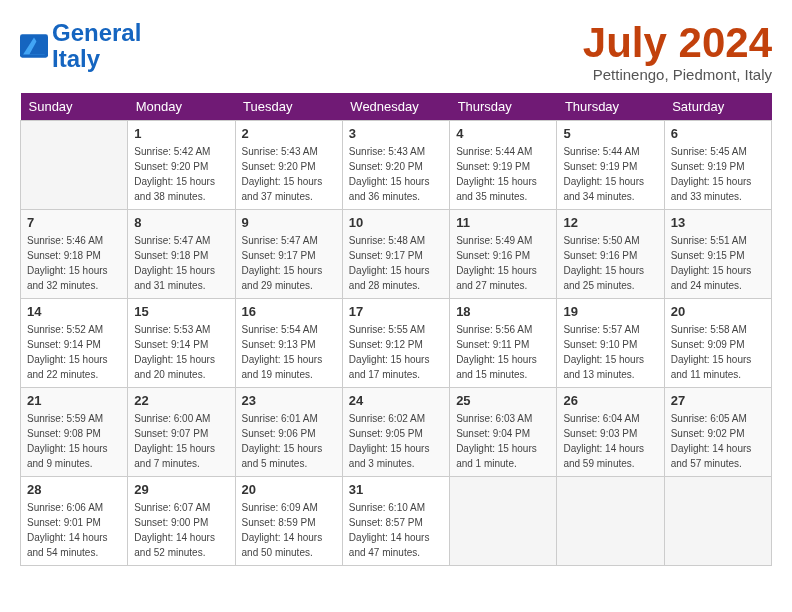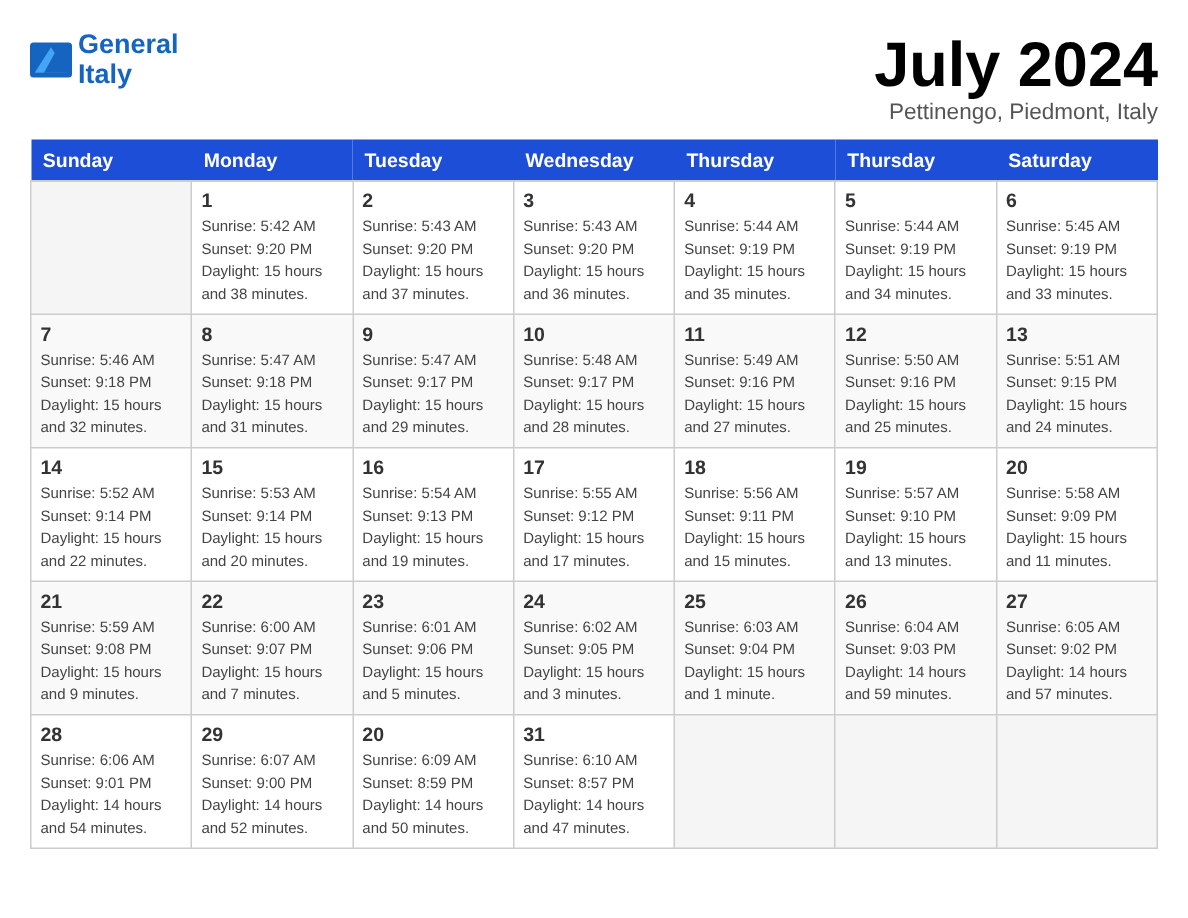--- a/index.html
+++ b/index.html
@@ -15,55 +15,55 @@
       justify-content: space-between;
       align-items: flex-start;
       margin-bottom: 10px;
     }
     .logo {
       display: flex;
       align-items: center;
       gap: 4px;
     }
     .logo-text {
-      font-size: 18px;
+      font-size: 24px;
       font-weight: bold;
       color: #333;
       line-height: 1.1;
     }
     .logo-text span { color: #1565c0; }
     .logo-icon {
       width: 28px;
       height: 24px;
     }
     .title-area {
       text-align: right;
     }
     .month-title {
       font-size: 42px;
       font-weight: bold;
-      color: #000000;
+      color: #c2410c;
       line-height: 1.1;
     }
     .subtitle {
       font-size: 15px;
       color: #555;
     }
     table {
       width: 100%;
       border-collapse: collapse;
       font-size: 10.5px;
     }
     thead tr th {
-      background: #1d4ed8;
+      background: #701a75;
       color: #fff;
       text-align: left;
       padding: 6px 8px;
       font-size: 13px;
-      font-weight: bold;
+      font-weight: normal;
     }
     tbody tr td {
       border: 1px solid #ccc;
       vertical-align: top;
       padding: 5px 6px;
       width: 14.28%;
       min-height: 80px;
       color: #333;
     }
     .day-number {

